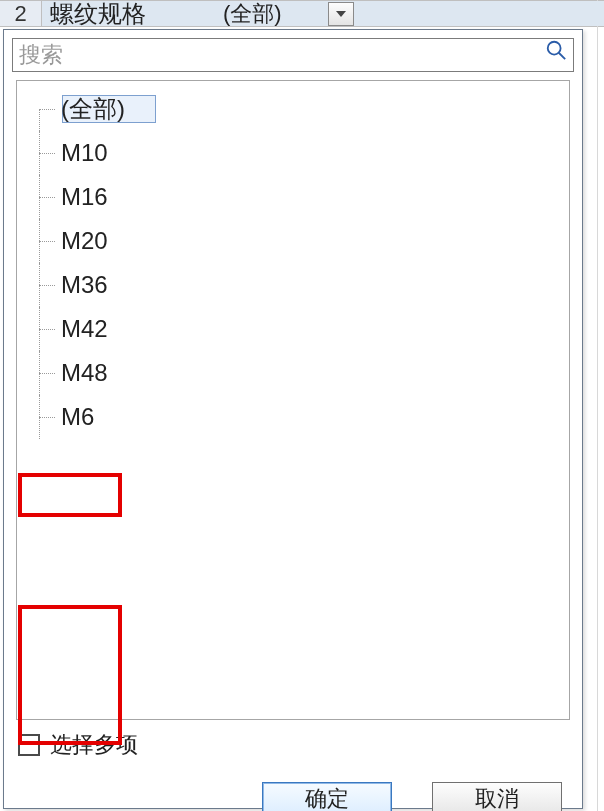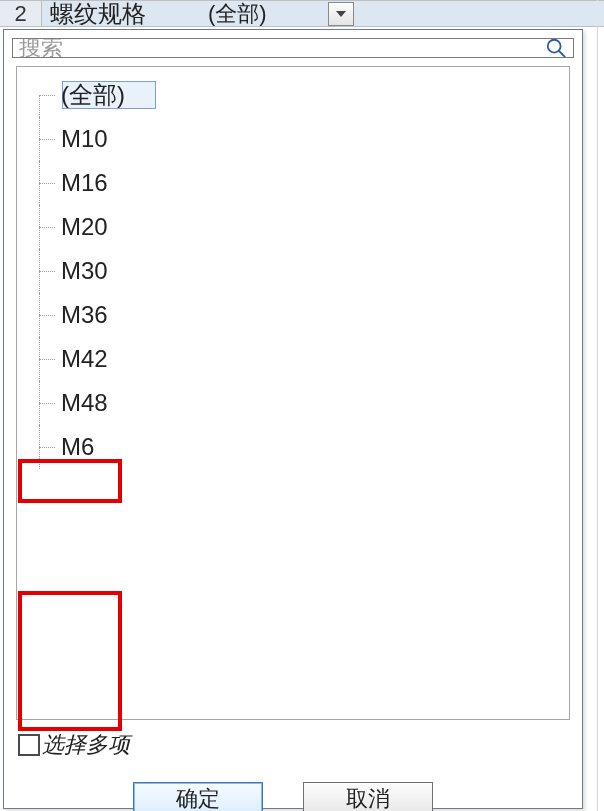--- a/index.html
+++ b/index.html
@@ -43,21 +43,21 @@
     font-size: 22px;
   }
   .label-cell {
     flex: 1;
     background: #dde7f1;
     display: flex;
     align-items: center;
     padding-left: 6px;
     color: #222;
     font-size: 24px;
-    gap: 32px;
+    gap: 47px;
     position: relative;
   }
   .field-name { margin-left: 2px; }
   .field-value { margin-left: 30px; font-size: 22px;}
   .header-drop-btn {
     position: absolute;
     right: 250px;
     top: 1px;
     width: 26px;
     height: 24px;
@@ -76,25 +76,25 @@
     height: 780px;
     background: #fff;
     border: 1px solid #6b7a8c;
     box-shadow: 2px 2px 4px rgba(0,0,0,0.15);
     display: flex;
     flex-direction: column;
   }
 
   .search-wrap {
     margin: 8px 8px 6px 8px;
-    height: 20px;
+    height: 34px;
     border: 1px solid #7b7b7b;
     background: #fff;
     display: flex;
-    align-items: center;
+    align-items: flex-start;
     padding: 0 6px 0 6px;
   }
   .search-input {
     flex: 1;
     border: none;
     outline: none;
     font-size: 22px;
     color: #999;
     background: transparent;
     height: 100%;
@@ -172,33 +172,32 @@
     z-index: 5;
   }
   .hl1 { left: 1px; top: 392px; width: 104px; height: 44px; }
   .hl2 { left: 1px; top: 524px; width: 104px; height: 140px; }
 
   
   .bottom-row {
     display: flex;
     align-items: center;
     padding: 10px 12px 4px 14px;
-    gap: 2px;
-    font-style: italic;
+    gap: 10px;
   }
   .chk {
     width: 22px; height: 22px;
     border: 2px solid #4a4a4a;
     background: #fff;
   }
   .chk-label { font-size: 22px; color: #222; }
 
   .btn-row {
     display: flex;
-    justify-content: center;
+    justify-content: flex-end;
     gap: 40px;
     padding: 10px 20px 0 0;
   }
   .btn {
     min-width: 130px;
     height: 34px;
     border: 1px solid #707070;
     background: linear-gradient(#fdfdfd,#e6e6e6);
     font-size: 22px;
     color: #222;
@@ -251,23 +250,20 @@
         <div class="tree-item">
           <span class="label-text">M10</span>
         </div>
         <div class="tree-item">
           <span class="label-text">M16</span>
         </div>
         <div class="tree-item">
           <span class="label-text">M20</span>
         </div>
         <div class="tree-item">
-          <span class="label-text">M30</span>
-        </div>
-        <div class="tree-item">
           <span class="label-text">M36</span>
         </div>
         <div class="tree-item">
           <span class="label-text">M42</span>
         </div>
         <div class="tree-item">
           <span class="label-text">M48</span>
         </div>
         <div class="tree-item">
           <span class="label-text">M6</span>

